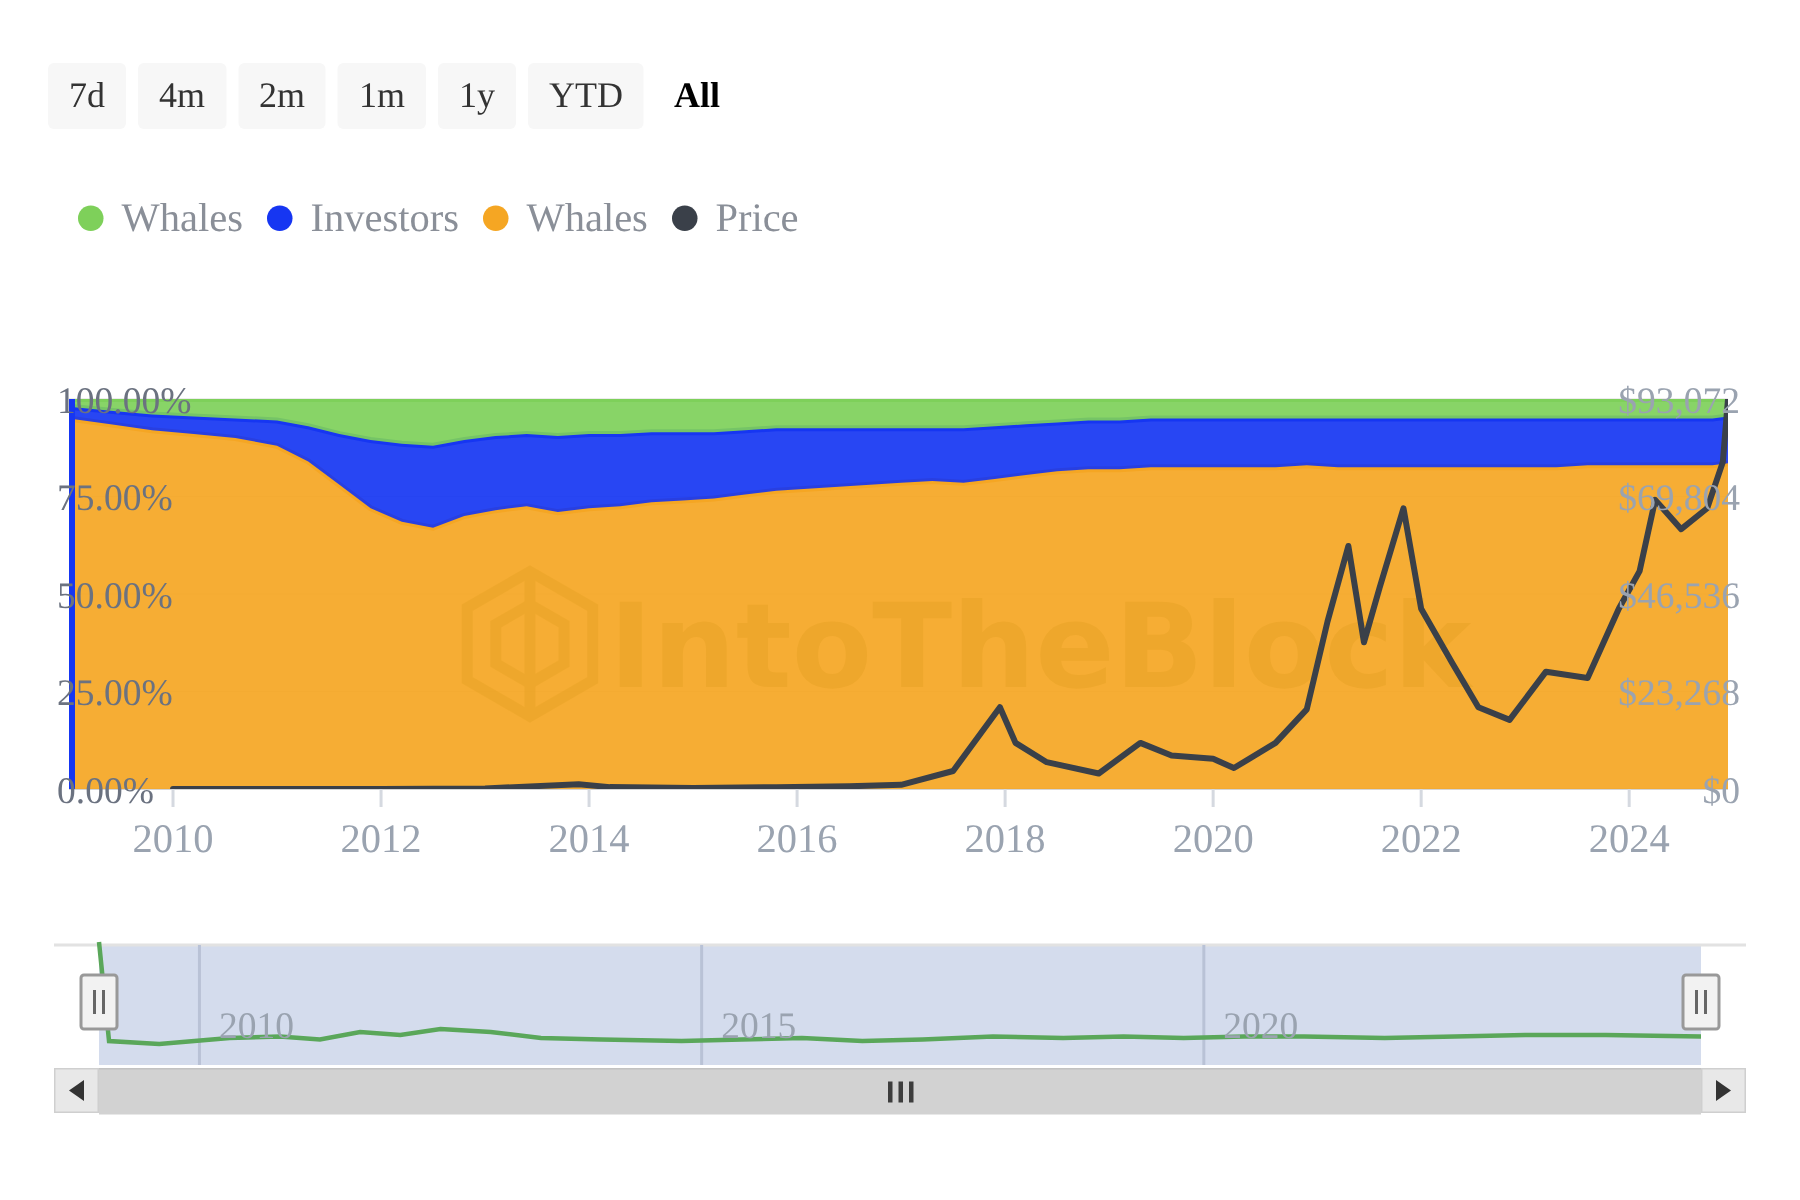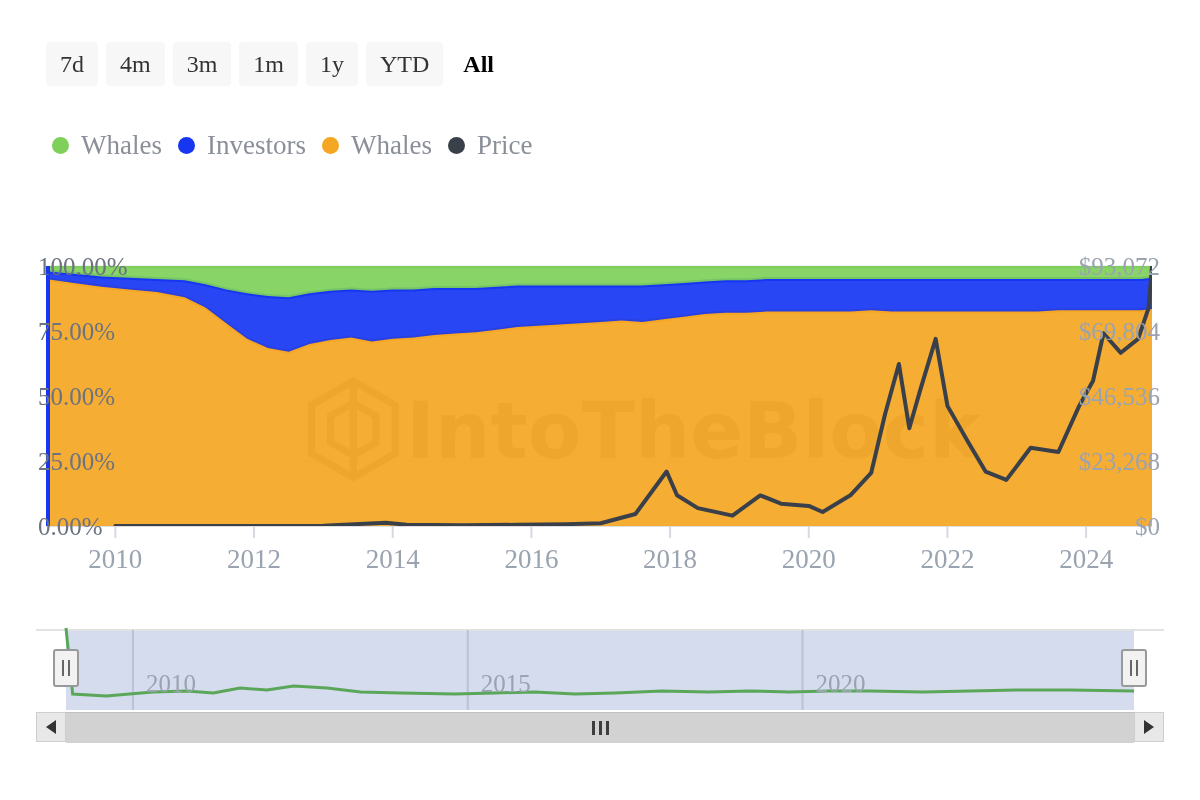--- a/index.html
+++ b/index.html
@@ -11,21 +11,21 @@
     width: 1200px;
     height: 800px;
     font-family: "Liberation Serif", "DejaVu Serif", serif;
     overflow: hidden;
     position: relative;
   }
 
   
   #range-selector {
     position: absolute;
-    left: 46px;
+    left: 32px;
     top: 42px;
     display: flex;
     align-items: center;
     gap: 8px;
   }
   .range-btn {
     background: #f7f7f7;
     border: none;
     border-radius: 4px;
     color: #333333;
@@ -183,21 +183,21 @@
     height: 14px;
     background: #3d3d3d;
   }
 </style>
 </head>
 <body>
 
 <div id="range-selector">
   <button class="range-btn">7d</button>
   <button class="range-btn">4m</button>
-  <button class="range-btn">3m</button>
+  <button class="range-btn">2m</button>
   <button class="range-btn">1m</button>
   <button class="range-btn">1y</button>
   <button class="range-btn">YTD</button>
   <button class="range-btn selected">All</button>
 </div>
 
 <div id="legend">
   <div class="legend-item">
     <span class="legend-dot" style="background: rgb(126, 208, 90);"></span>
     <span class="legend-label">Whales</span>

